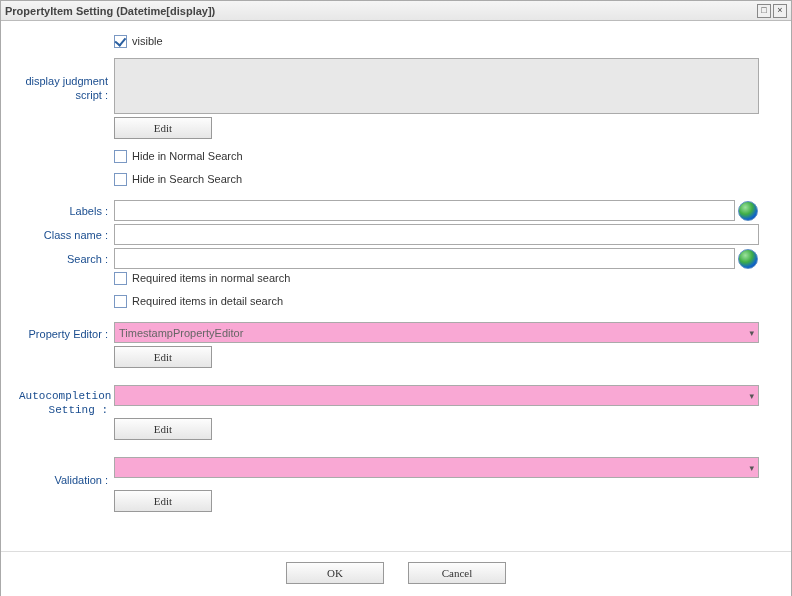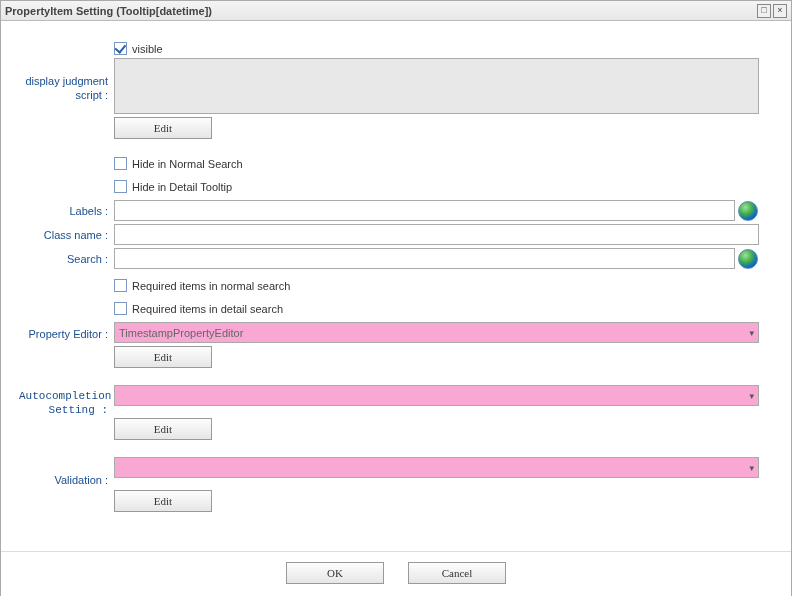--- a/index.html
+++ b/index.html
@@ -59,21 +59,21 @@
   }
   .label-col.blank { color: transparent; }
   .field-col {
     flex: 1;
     display: flex;
     flex-direction: column;
     gap: 4px;
   }
   .chk-line {
     display: flex;
-    align-items: flex-end;
+    align-items: flex-start;
     gap: 5px;
     height: 20px;
   }
   .chk {
     width: 13px; height: 13px;
     border: 1px solid #7a98c3;
     background: #fff;
     display: inline-flex;
     align-items: center; justify-content: center;
   }
@@ -149,21 +149,21 @@
     gap: 24px;
     padding: 10px 0 12px 0;
   }
 </style>
 </head>
 <body>
 
 <div class="dialog">
 
   <div class="titlebar">
-    <div class="title">PropertyItem Setting (Tooltip[datetime])</div>
+    <div class="title">PropertyItem Setting (Datetime[display])</div>
     <div class="winbtn">
         <span>□</span>
       </div>
     <div class="winbtn">
         <span>×</span>
       </div>
   </div>
 
   <div class="body">
 
@@ -203,21 +203,21 @@
           <span class="chk-label">Hide in Normal Search</span>
         </div>
       </div>
     </div>
 
     <div class="row">
       <div class="label-col blank">.</div>
       <div class="field-col">
         <div class="chk-line">
           <span class="chk"></span>
-          <span class="chk-label">Hide in Detail Tooltip</span>
+          <span class="chk-label">Hide in Search Search</span>
         </div>
       </div>
     </div>
 
     <div class="spacer4"></div>
 
     <div class="row">
       <div class="label-col">Labels :</div>
       <div class="field-col">
         <div class="hline">

